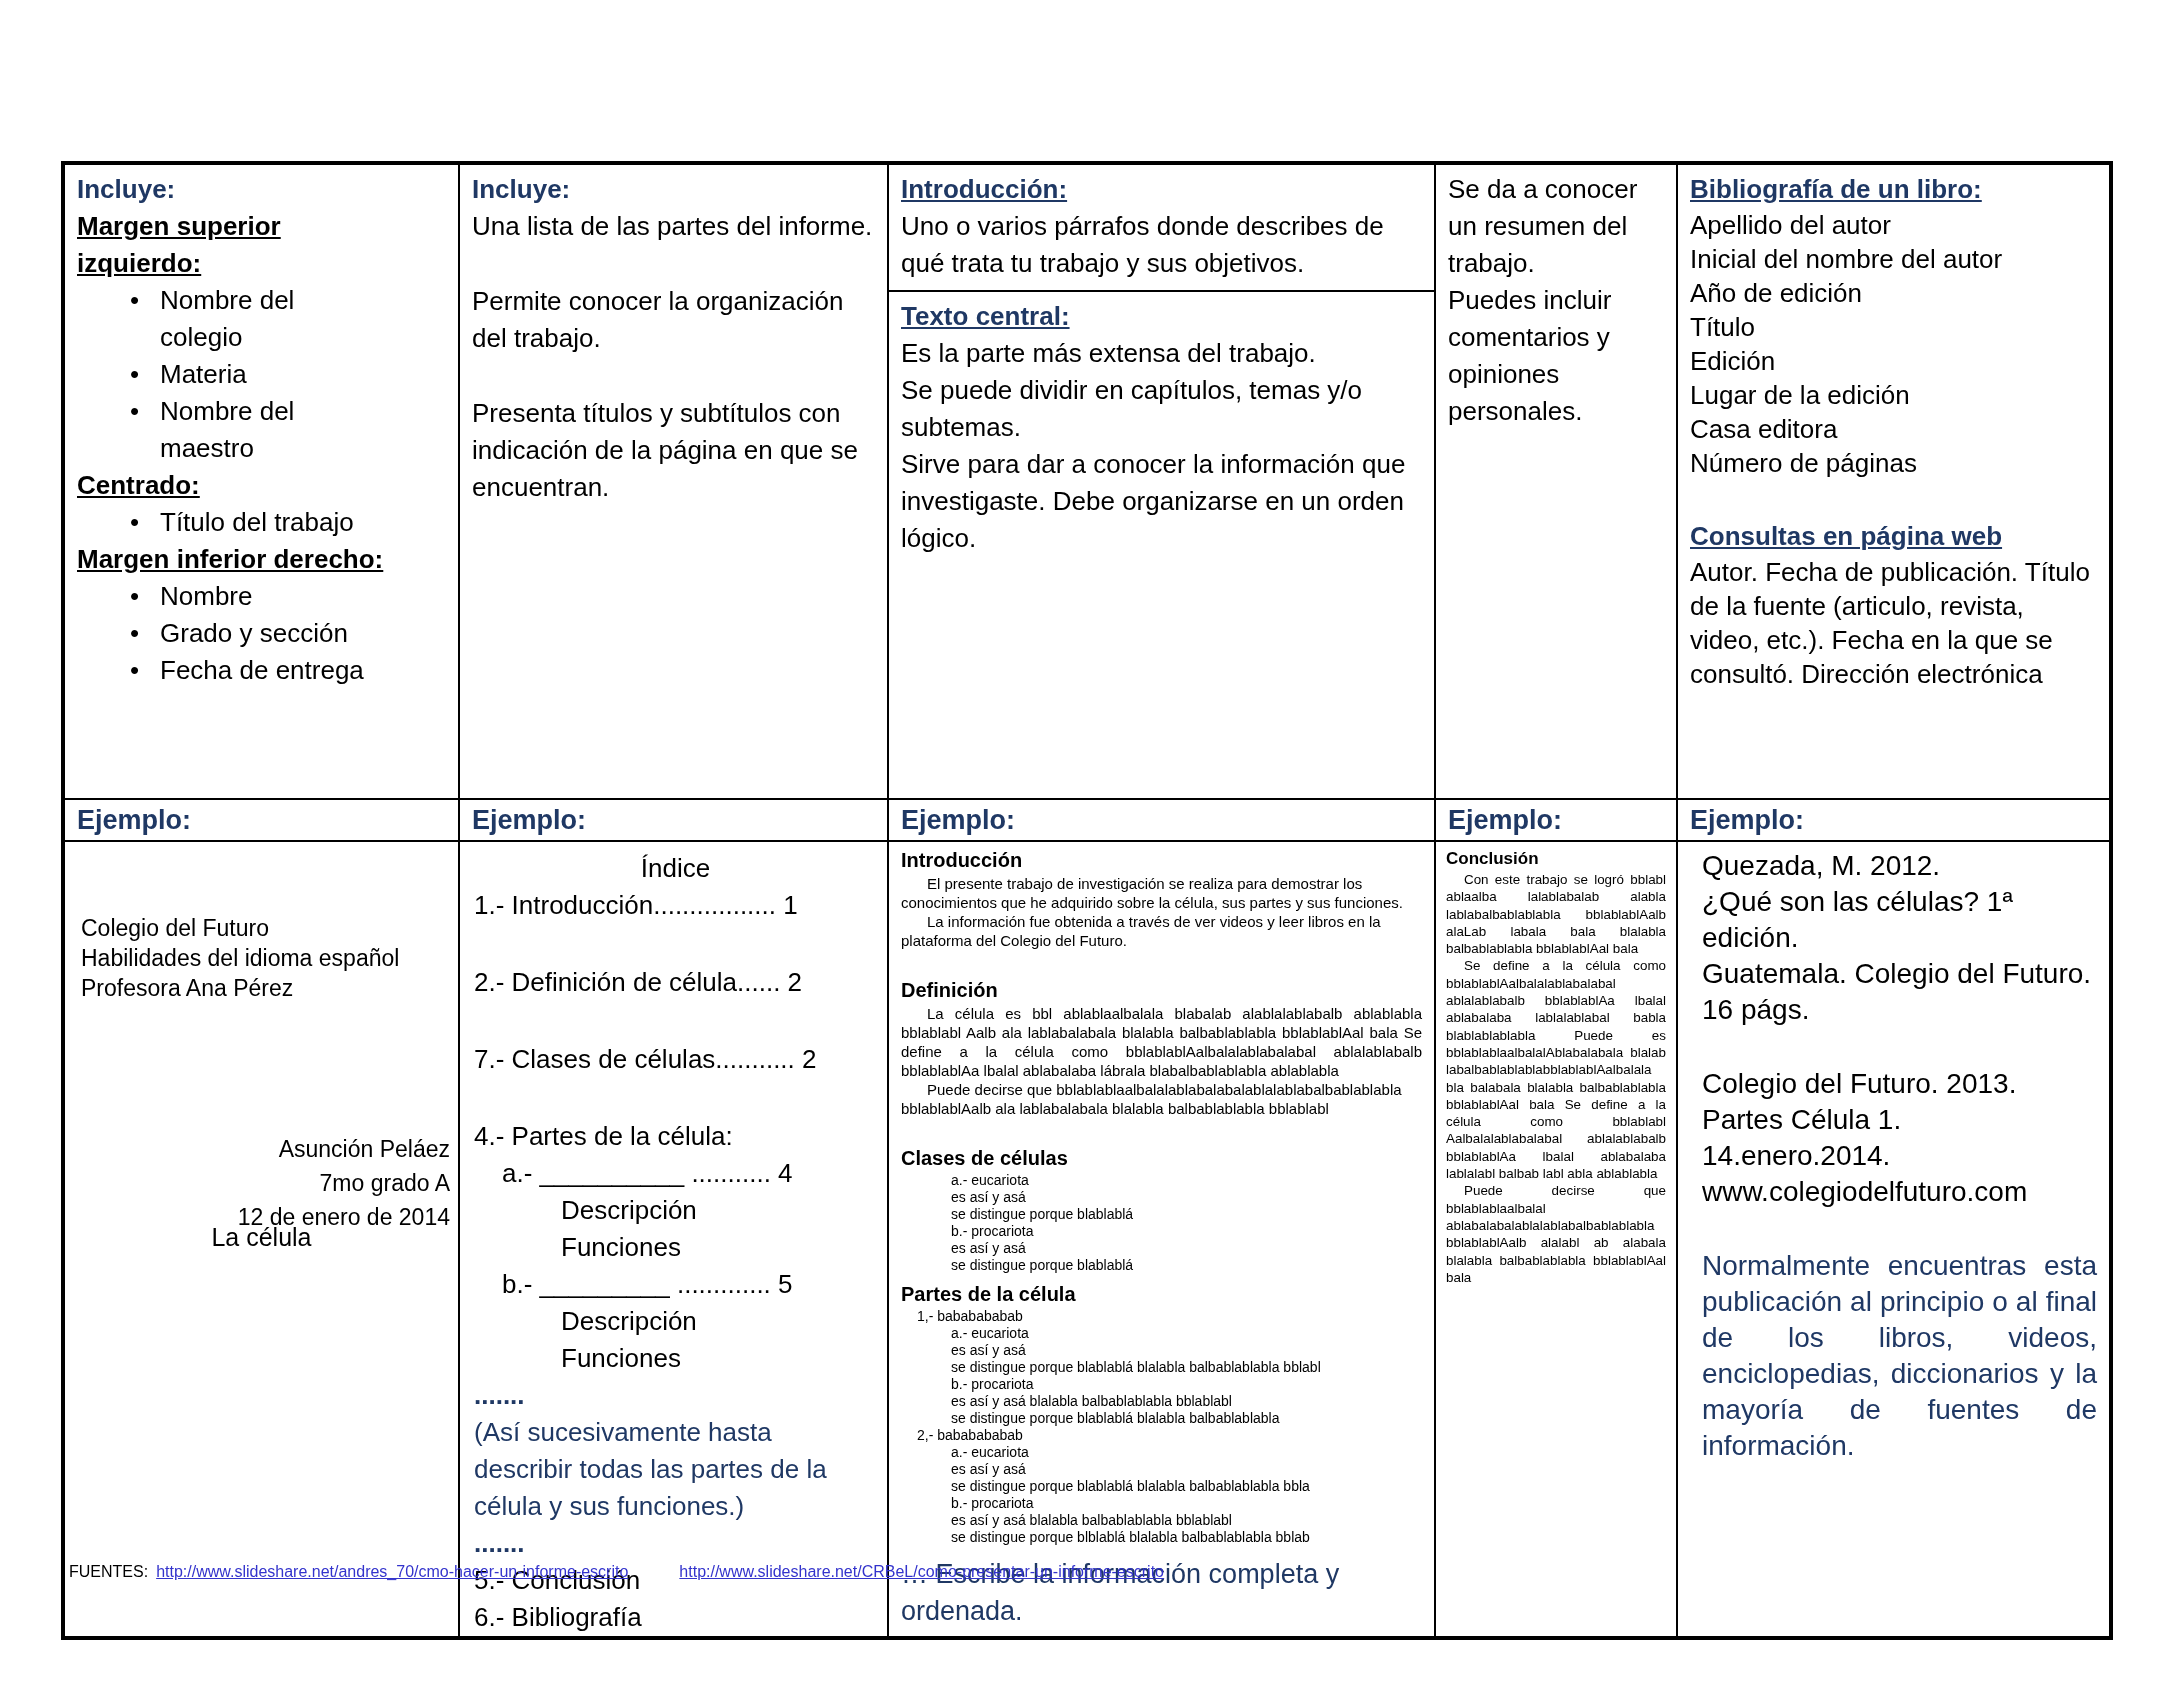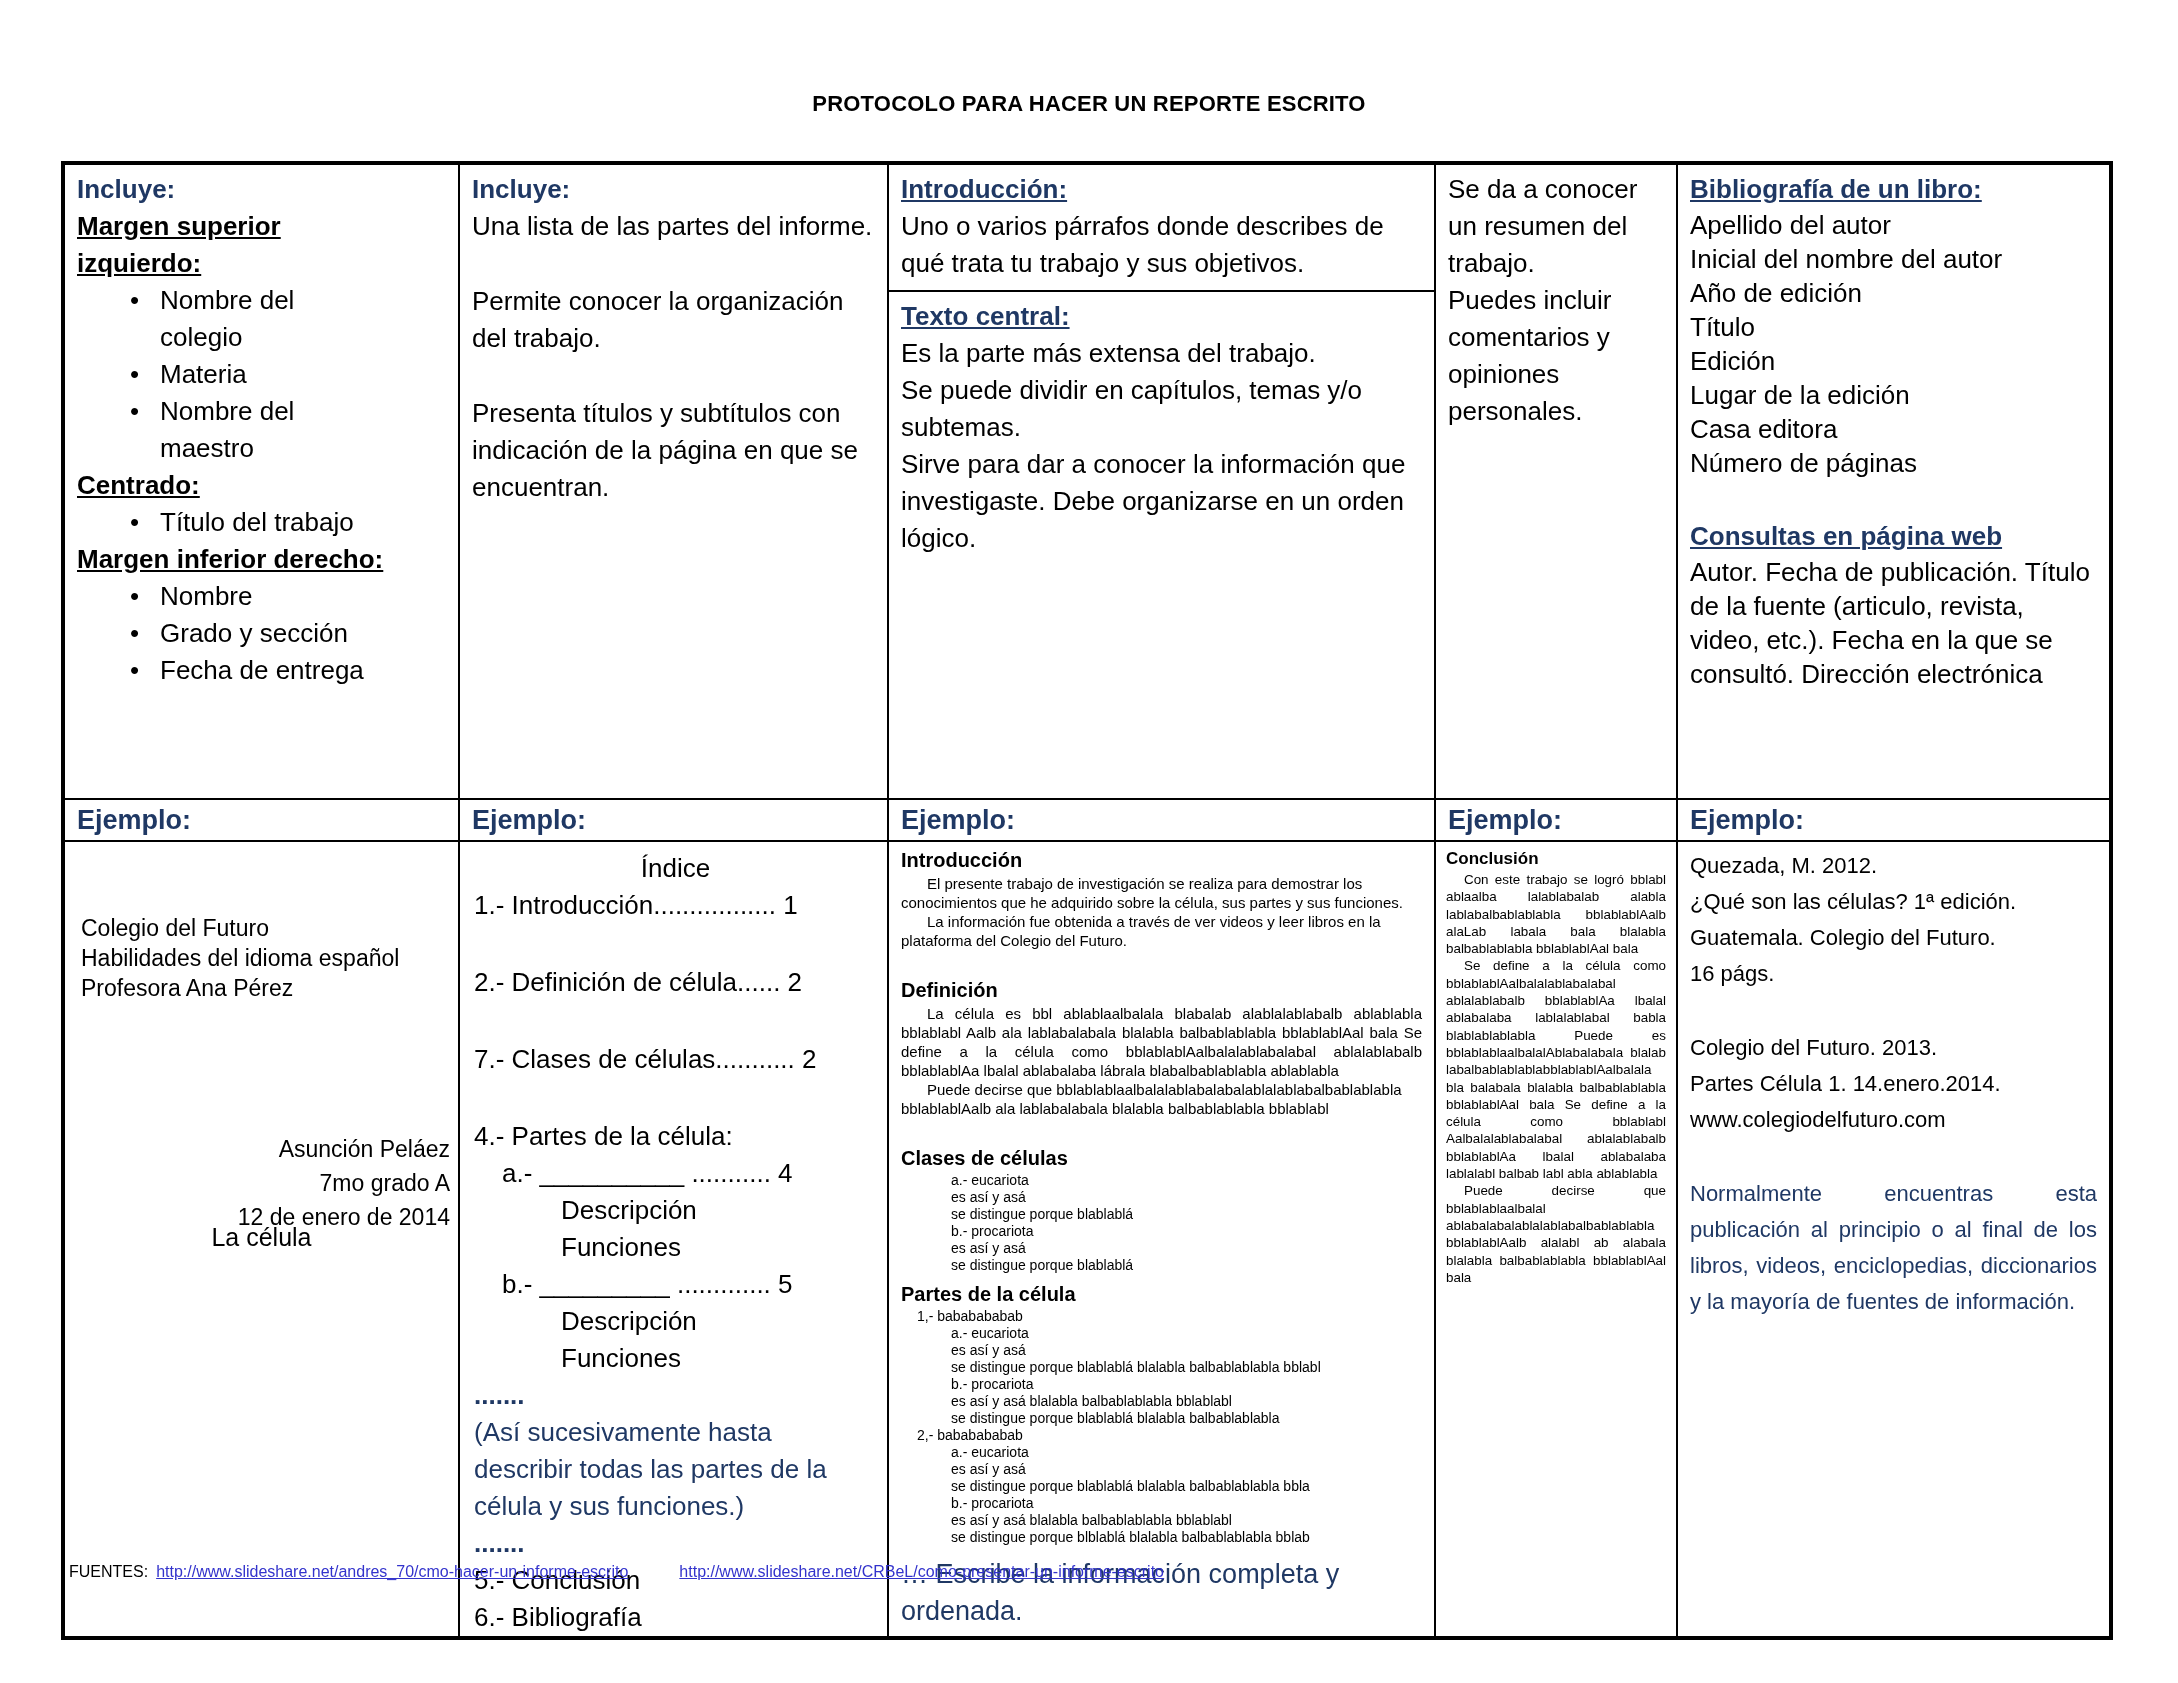--- a/index.html
+++ b/index.html
@@ -73,35 +73,34 @@
   .ce-label { font-size:14px; line-height:17px; padding-left:16px; }
   .ce-lines .ce-line { font-size:14px; line-height:17px; padding-left:50px; }
   .ce-note { font-size:27px; line-height:37px; margin-top:10px; color:var(--accent,#1F3864); }
 
   
   .co { padding:6px 10px 0 10px; }
   .co-h { font-weight:bold; font-size:17px; line-height:21px; margin-bottom:2px; }
   .co-p { font-size:13.4px; line-height:17.3px; text-align:justify; text-indent:18px; }
 
   
-  .bex { font-size:22px; line-height:36px; padding:6px 12px 0 12px; }
+  .bex { font-size:28px; line-height:36px; padding:6px 12px 0 24px; }
   .bex-note { text-align:justify; color:var(--accent,#1F3864); }
 
   
   .fuentes { position:absolute; left:69px; top:1563px; font-size:16px; }
   .fuentes a { color:var(--link,#3333CC); text-decoration:underline; cursor:pointer; }
   .fuentes .lbl { margin-right:8px; }
   .fuentes .lnk2 { margin-left:51px; }
 </style>
 </head>
 <body>
 
 <div class="page">
 
-  <div class="doc-title">PROTOCOLO PARA HACER UN REPORTE ESCRITO</div>
 
   <table class="protocol">
     <colgroup>
       <col style="width:396px">
         <col style="width:429px">
         <col style="width:547px">
         <col style="width:242px">
         <col style="width:434px">
     </colgroup>
 

